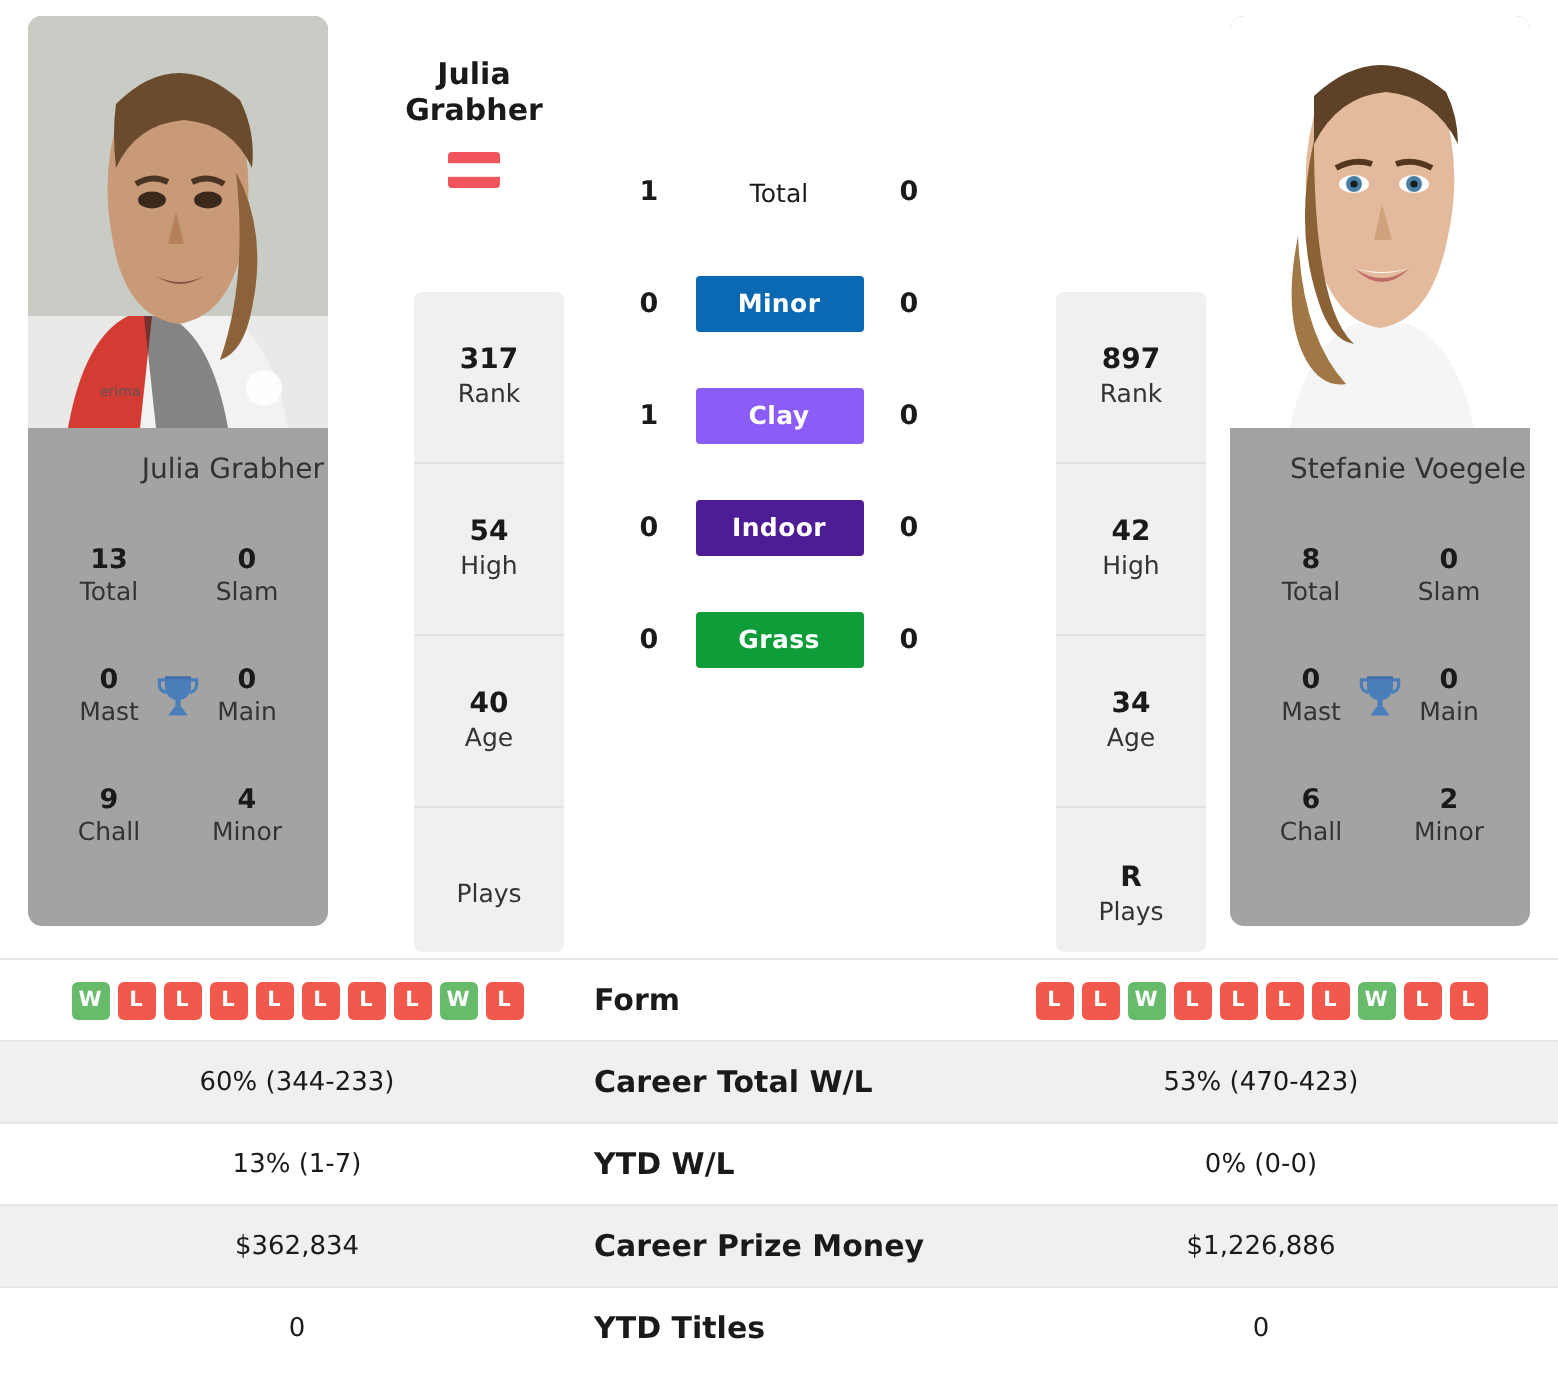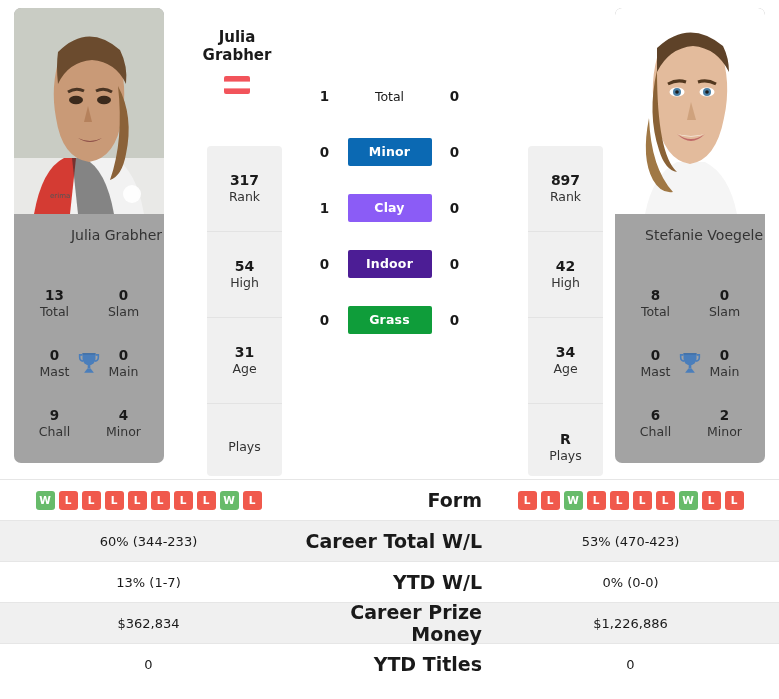--- a/index.html
+++ b/index.html
@@ -42,21 +42,21 @@
     text-align: right;
     font-size: 14px;
     color: #333;
     padding: 13px 2px 10px 2px;
     line-height: 1.2;
   }
   .titles-grid {
     flex: 1;
     display: flex;
     flex-direction: column;
-    justify-content: flex-end;
+    justify-content: flex-start;
     padding: 4px 6px 10px 6px;
     position: relative;
   }
   .titles-row {
     display: flex;
     justify-content: space-between;
     align-items: center;
     height: 60px;
     position: relative;
   }
@@ -171,22 +171,22 @@
   .trow.plain { background: #ffffff; }
   .tc-left, .tc-right {
     flex: 1;
     text-align: center;
     font-size: 13px;
     color: #1a1a1a;
   }
   .tc-mid {
     width: 185px;
     flex: 0 0 185px;
-    text-align: right;
-    font-size: 19px;
+    text-align: left;
+    font-size: 15px;
     font-weight: bold;
     color: #1a1a1a;
   }
   .form-strip { display: flex; justify-content: center; gap: 4px; }
   .fbadge {
     width: 19px; height: 19px;
     border-radius: 3px;
     color: #ffffff;
     font-size: 10.5px;
     font-weight: bold;
@@ -276,21 +276,21 @@
       <div class="stat-card">
         <div class="stat-cell">
           <span class="num">317</span>
           <span class="lbl">Rank</span>
         </div>
         <div class="stat-cell">
           <span class="num">54</span>
           <span class="lbl">High</span>
         </div>
         <div class="stat-cell">
-          <span class="num">31</span>
+          <span class="num">40</span>
           <span class="lbl">Age</span>
         </div>
         <div class="stat-cell">
           <span class="num"></span>
           <span class="lbl">Plays</span>
         </div>
       </div>
     </div>
 
     <div class="center-col">

